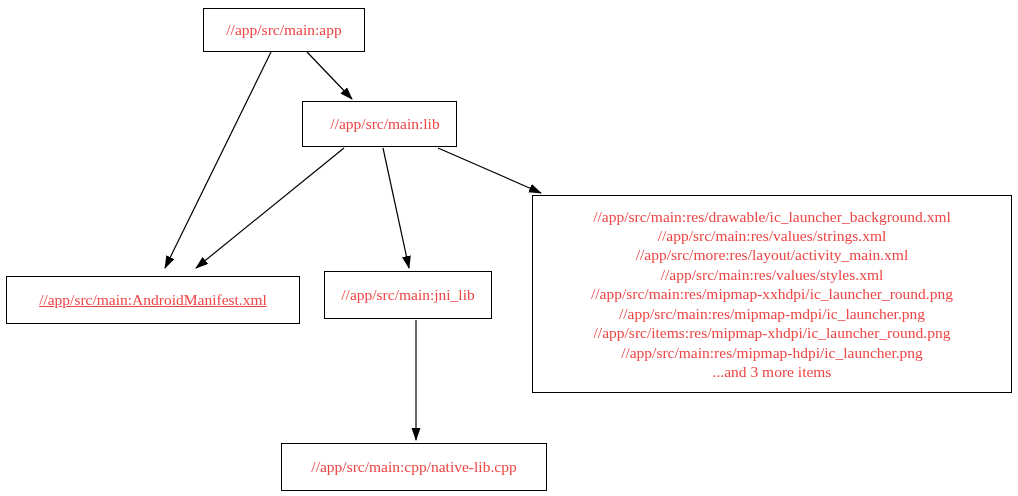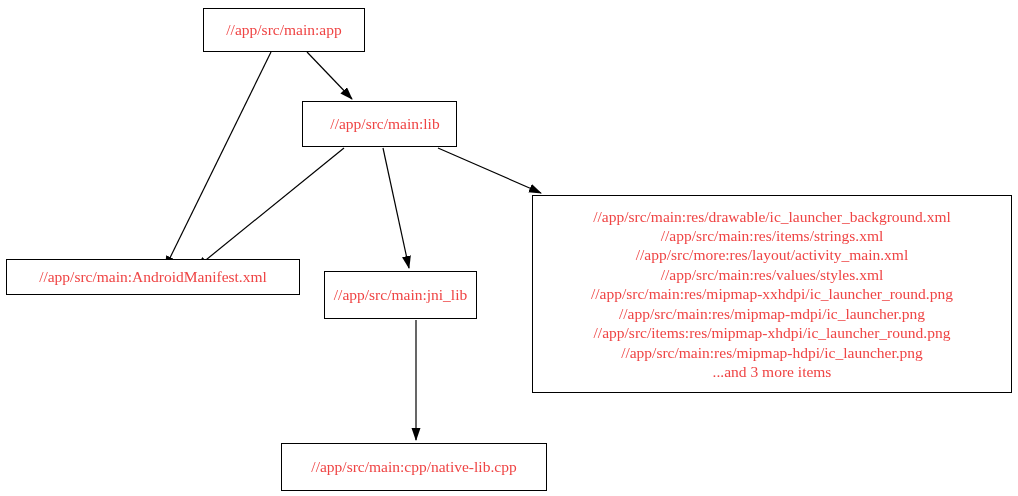--- a/index.html
+++ b/index.html
@@ -39,22 +39,22 @@
     color: #ef4444;
     white-space: nowrap;
   }
   .node.multi {
     flex-direction: column;
     line-height: 19.4px;
     font-size: 15.5px;
   }
   .node-app      { left: 203px; top: 8px;   width: 162px; height: 44px; }
   .node-lib      { left: 302px; top: 101px; width: 155px; height: 46px; padding-left: 11px; }
-  .node-manifest { left: 6px;   top: 259px; width: 294px; height: 36px; }
-  .node-jni      { left: 324px; top: 271px; width: 153px; height: 48px; }
+  .node-manifest { left: 6px;   top: 276px; width: 294px; height: 48px; text-decoration: underline; }
+  .node-jni      { left: 324px; top: 271px; width: 168px; height: 48px; }
   .node-res      { left: 532px; top: 195px; width: 480px; height: 198px; }
   .node-native   { left: 281px; top: 443px; width: 266px; height: 48px; text-align: right; }
 </style>
 </head>
 <body>
 
 <div class="graph">
 
   <svg class="edges" width="1018" height="496" viewBox="0 0 1018 496">
     <defs>
@@ -81,21 +81,21 @@
   <div class="node node-manifest">
     <span>//app/src/main:AndroidManifest.xml</span>
   </div>
 
   <div class="node node-jni">
     <span>//app/src/main:jni_lib</span>
   </div>
 
   <div class="node multi node-res">
     <div>//app/src/main:res/drawable/ic_launcher_background.xml</div>
-    <div>//app/src/main:res/items/strings.xml</div>
+    <div>//app/src/main:res/values/strings.xml</div>
     <div>//app/src/more:res/layout/activity_main.xml</div>
     <div>//app/src/main:res/values/styles.xml</div>
     <div>//app/src/main:res/mipmap-xxhdpi/ic_launcher_round.png</div>
     <div>//app/src/main:res/mipmap-mdpi/ic_launcher.png</div>
     <div>//app/src/items:res/mipmap-xhdpi/ic_launcher_round.png</div>
     <div>//app/src/main:res/mipmap-hdpi/ic_launcher.png</div>
     <div>...and 3 more items</div>
   </div>
 
   <div class="node node-native">

